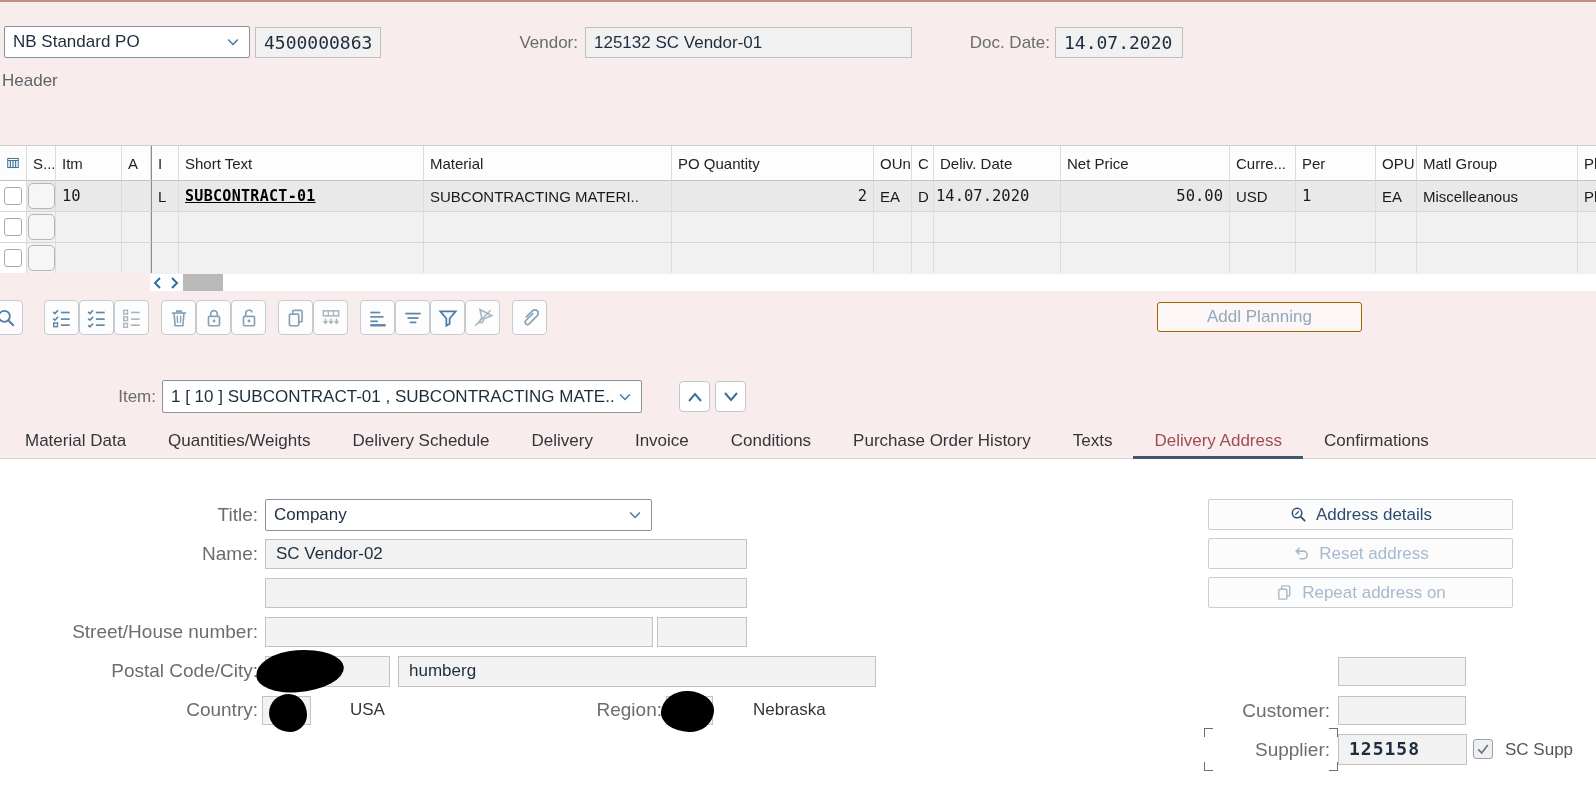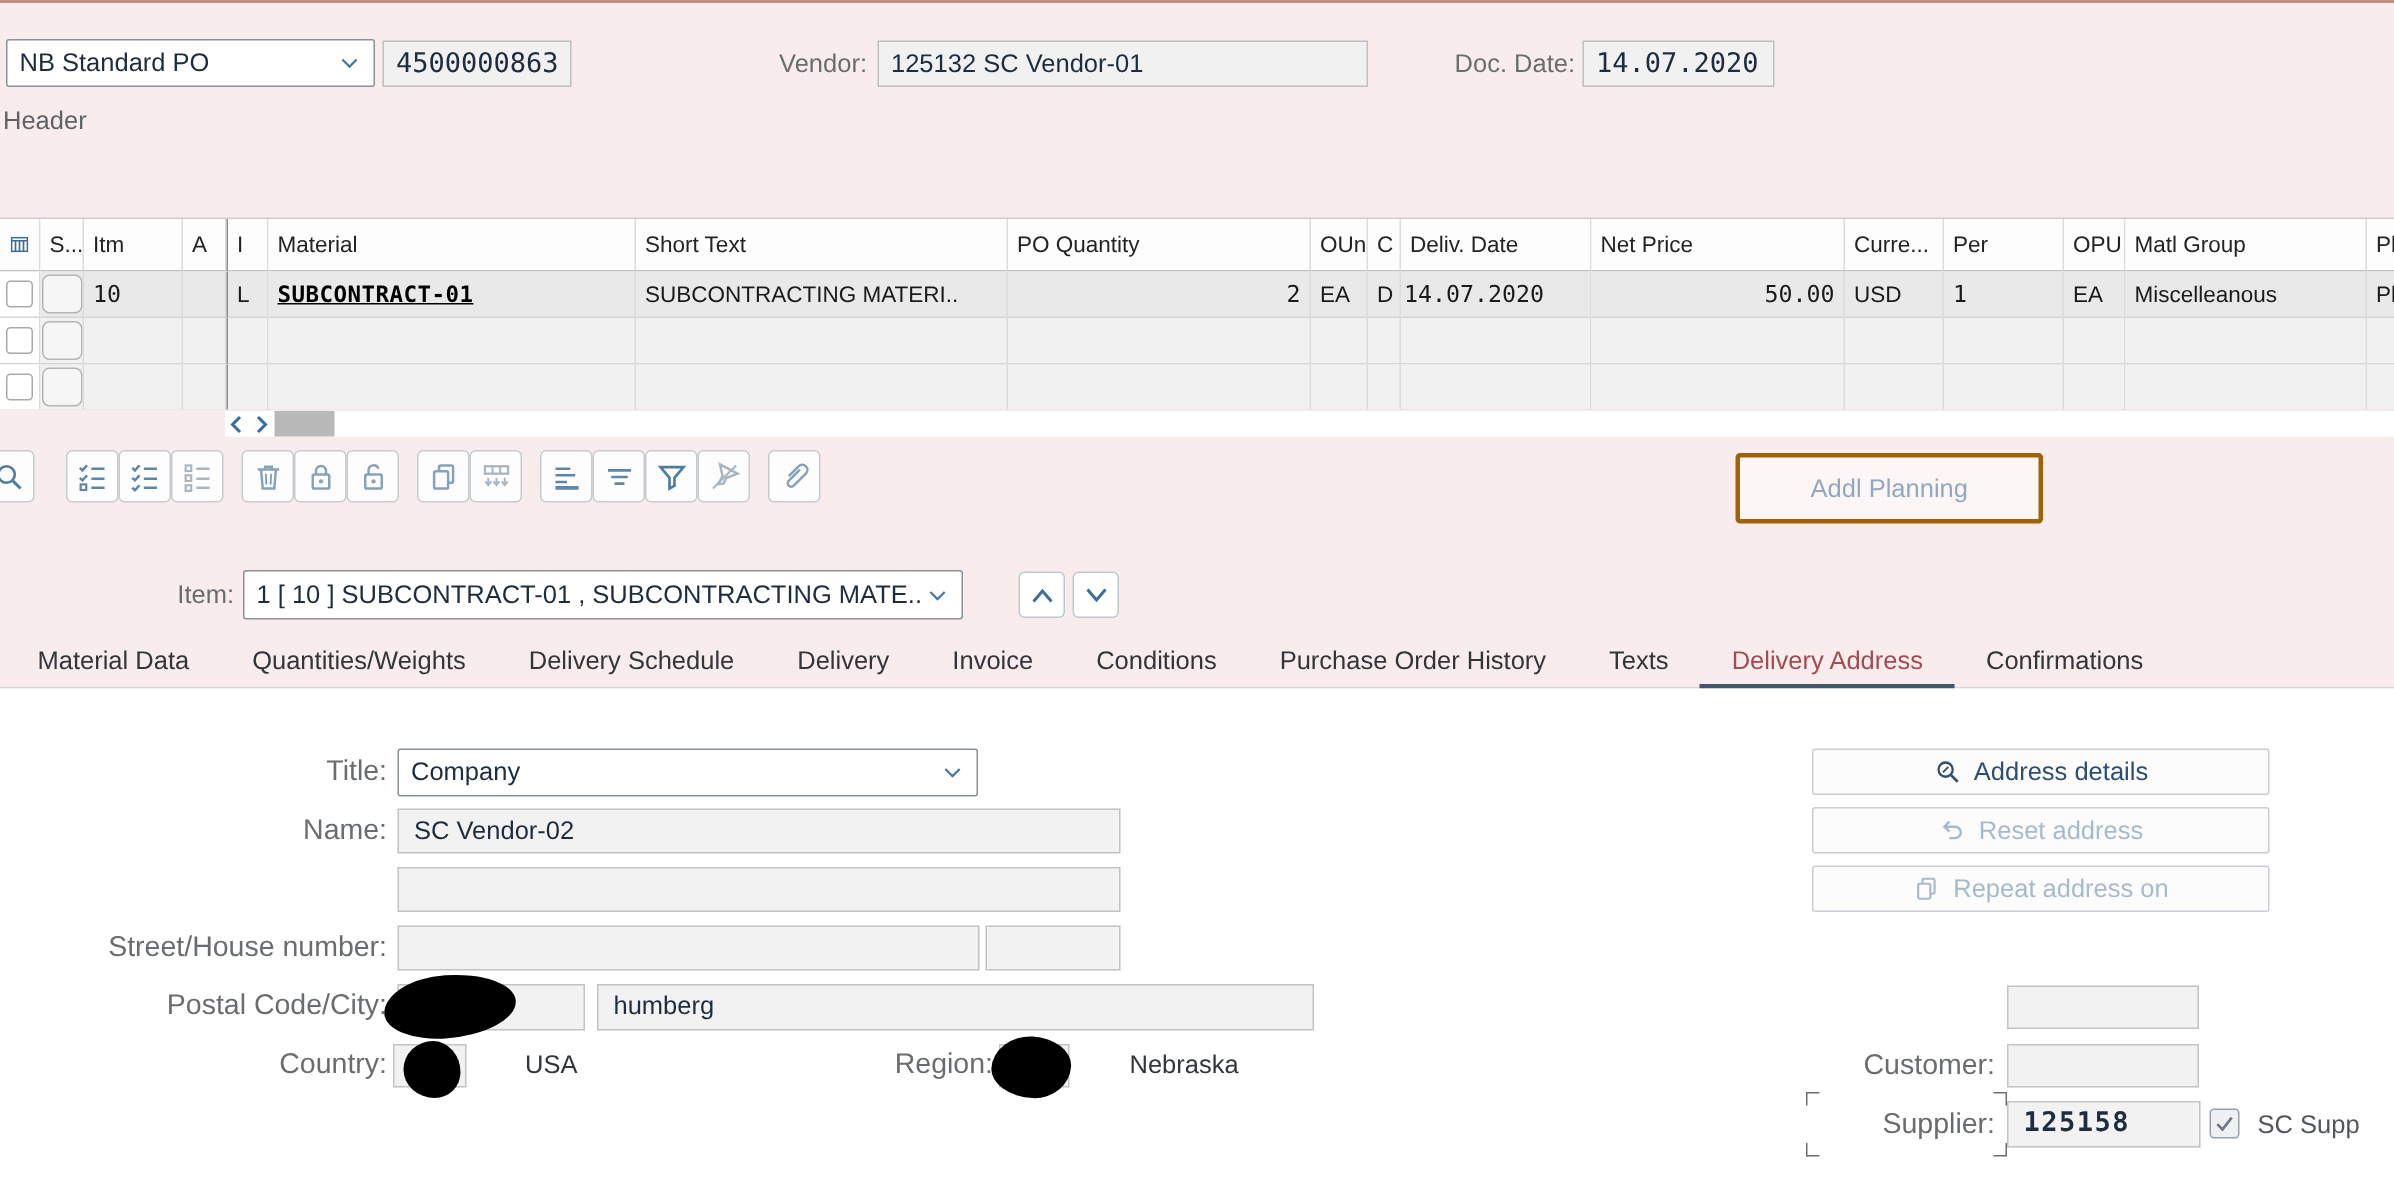--- a/index.html
+++ b/index.html
@@ -40,22 +40,22 @@
 
   
   .hscroll { position:absolute; left:150px; top:274px; width:1446px; height:17px; background:#fff; display:flex; align-items:center; }
   .sbtn { width:16px; height:17px; display:flex; align-items:center; justify-content:center; color:#2f6ea7; cursor:pointer; }
   .thumb { width:40px; height:17px; background:#b9b9b9; margin-left:1px; cursor:grab; }
 
   
   .tbtn { position:absolute; top:300px; width:35px; height:35px; background:#fdfdfd; border:1px solid #c6cbd1;
           border-radius:4px; display:flex; align-items:center; justify-content:center; cursor:pointer; }
   .ic-b { color:#5d86a8; } .ic-m { color:#85a2b9; } .ic-g { color:#a8b6c1; } .ic-d { color:#4f7ba1; }
-  .addl { position:absolute; left:1157px; top:302px; width:205px; height:47px; background:rgba(255,255,255,.55);
-          border:3px solid #a16207; border-radius:3px; font-size:17px; color:#91a8c0; font-family:"Liberation Sans",sans-serif; cursor:pointer; }
+  .addl { position:absolute; left:1157px; top:302px; width:205px; height:30px; background:rgba(255,255,255,.55);
+          border:1px solid #a16207; border-radius:3px; font-size:17px; color:#91a8c0; font-family:"Liberation Sans",sans-serif; cursor:pointer; }
 
   
   .navbtn { position:absolute; top:381px; width:31px; height:31px; background:#fff; border:1px solid #bfc7ce;
             border-radius:4px; display:flex; align-items:center; justify-content:center; color:#3d6d99; cursor:pointer; }
 
   
   .tabs { position:absolute; left:0; top:423px; width:1596px; height:36px; display:flex; padding-left:4px;
           border-bottom:1px solid #d6d6d6; }
   .tab { padding:0 21px; display:flex; align-items:center; font-size:17px; color:#32363a; position:relative;
          white-space:nowrap; cursor:pointer; }
@@ -110,22 +110,22 @@
           <line x1="2.5" y1="6.5" x2="17.5" y2="6.5" stroke="currentColor" stroke-width="1.4"></line>
           <line x1="6.2" y1="6.5" x2="6.2" y2="16.5" stroke="currentColor" stroke-width="1.6"></line>
           <line x1="10" y1="6.5" x2="10" y2="16.5" stroke="currentColor" stroke-width="1.6"></line>
           <line x1="13.8" y1="6.5" x2="13.8" y2="16.5" stroke="currentColor" stroke-width="1.6"></line>
         </svg>
       </div>
       <div class="hc">S...</div>
       <div class="hc">Itm</div>
       <div class="hc">A</div>
       <div class="hc vsep">I</div>
+      <div class="hc">Short Text</div>
       <div class="hc">Material</div>
-      <div class="hc">Short Text</div>
       <div class="hc">PO Quantity</div>
       <div class="hc">OUn</div>
       <div class="hc">C</div>
       <div class="hc">Deliv. Date</div>
       <div class="hc">Net Price</div>
       <div class="hc">Curre...</div>
       <div class="hc">Per</div>
       <div class="hc">OPU</div>
       <div class="hc">Matl Group</div>
       <div class="hc">Pl</div>

